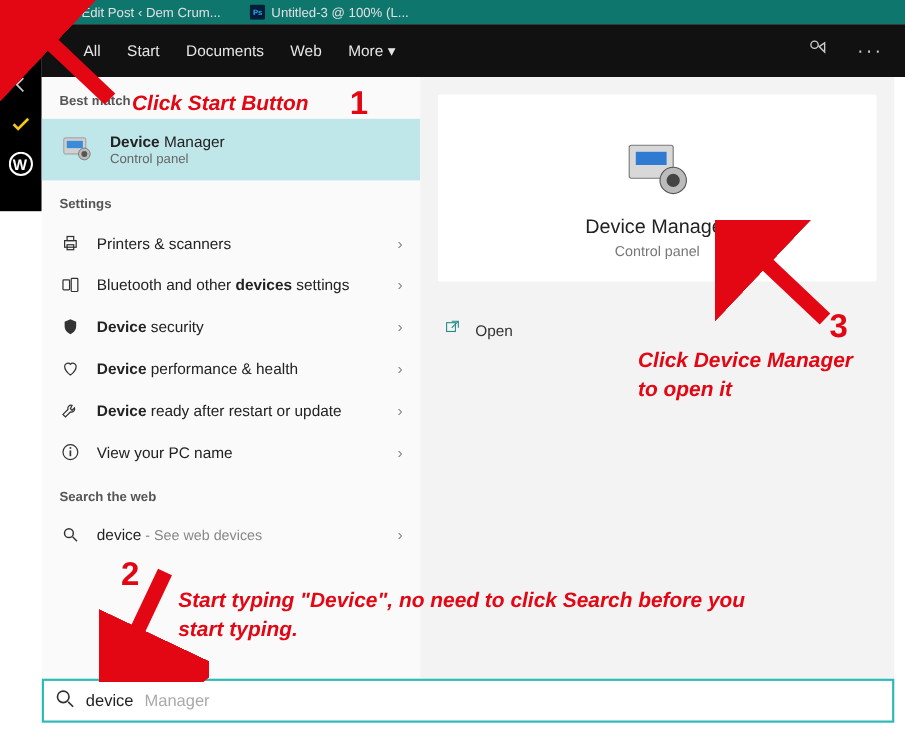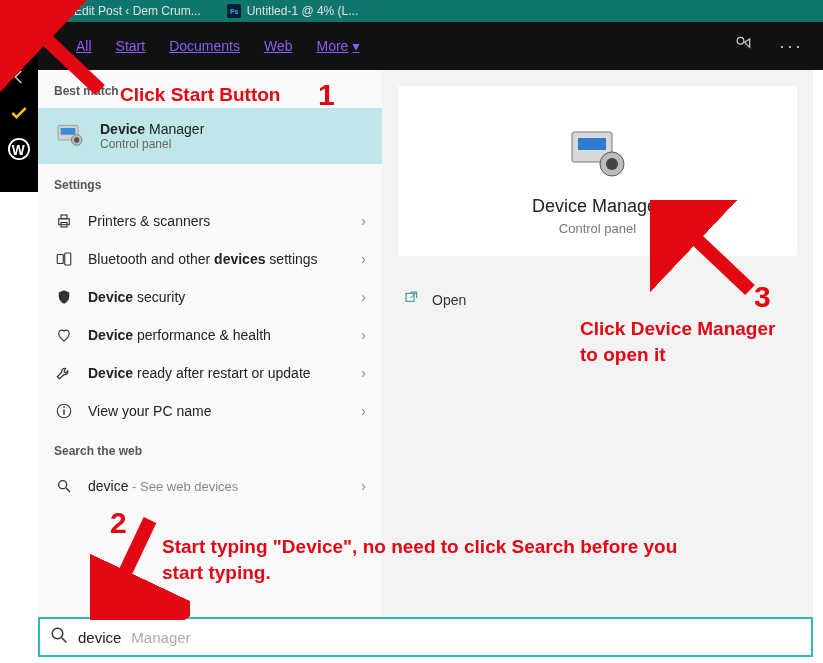--- a/index.html
+++ b/index.html
@@ -10,21 +10,21 @@
   .titlebar .tab { display: flex; align-items: center; gap: 6px; font-size: 12px; color: #e0e0e0; padding: 0 10px; height: 100%; }
   .titlebar .tab-icon { width: 14px; height: 14px; display: inline-flex; align-items: center; justify-content: center; }
   .titlebar .sep { width: 6px; }
 
   
   .osrail { position: absolute; top: 22px; left: 0; width: 38px; height: 170px; background: #000; display: flex; flex-direction: column; align-items: center; gap: 10px; padding-top: 6px; }
   .rail-icon { width: 26px; height: 26px; display: flex; align-items: center; justify-content: center; }
 
   
   .tabbar { position: absolute; top: 22px; left: 38px; right: 0; height: 48px; background: #111; display: flex; align-items: center; padding: 0 20px; gap: 24px; }
-  .tabbar .tab-btn { color: #8b5cf6; font-size: 14px; cursor: pointer; display: flex; align-items: center; gap: 4px; text-decoration: underline; }
+  .tabbar .tab-btn { color: #e5e5e5; font-size: 14px; cursor: pointer; display: flex; align-items: center; gap: 4px; }
   .tabbar .spacer { flex: 1; }
   .tabbar .ricon { color: #ccc; cursor: pointer; width: 24px; text-align: center; }
 
   
   .panel { position: absolute; top: 70px; left: 38px; right: 10px; bottom: 46px; background: #fff; display: flex; }
   .left { width: 344px; background: #fafafa; display: flex; flex-direction: column; }
   .right { flex: 1; background: #f3f3f3; padding: 16px; }
 
   .section-header { font-size: 12px; font-weight: 600; color: #555; padding: 14px 16px 10px; }
 
@@ -50,21 +50,21 @@
   .open-row { display: flex; align-items: center; gap: 12px; padding: 10px 6px; cursor: pointer; font-size: 14px; color: #333; }
   .open-row .oicon { color: #2a8; }
 
   
   .searchbar { position: absolute; left: 38px; right: 10px; bottom: 6px; height: 40px; border: 2px solid #2dbab8; background: #fff; display: flex; align-items: center; padding: 0 10px; gap: 10px; }
   .searchbar .sicon { color: #333; }
   .searchbar .styped { font-size: 15px; color: #222; }
   .searchbar .shint { font-size: 15px; color: #aaa; }
 
   
-  .anno { position: absolute; font-family: "Segoe UI", Arial, sans-serif; font-weight: 700; font-size: 19px; color: #e30613; pointer-events: none; white-space: pre; }
+  .anno { position: absolute; font-family: "Segoe UI", Arial, sans-serif; font-weight: 700; font-size: 19px; color: #e30613; pointer-events: none; white-space: pre; font-style: italic; }
   .anno-num { font-size: 30px; font-weight: 800; color: #e30613; position: absolute; pointer-events: none; }
   svg.arrow { position: absolute; pointer-events: none; }
 </style>
 </head>
 <body>
 
 <div class="titlebar">
   <span style="width:44px"></span>
   <div class="tab">
     <span class="tab-icon">
@@ -75,21 +75,21 @@
     <span>Edit Post ‹ Dem Crum...</span>
   </div>
   <div class="sep"></div>
   <div class="tab">
     <span class="tab-icon">
       <svg viewBox="0 0 24 24" width="14" height="14">
           <rect width="24" height="24" rx="3" fill="#001e36"></rect>
           <text x="5" y="17" font-size="12" fill="#31a8ff" font-weight="700">Ps</text>
         </svg>
     </span>
-    <span>Untitled-1 @ 4% (L...</span>
+    <span>Untitled-3 @ 100% (L...</span>
   </div>
 </div>
 
 <div class="osrail">
   <div class="rail-icon">
       <svg width="22" height="22">
         <rect width="22" height="22" rx="2" fill="#0078d4"></rect>
         <text x="4" y="16" font-size="12" fill="#fff" font-weight="700">O</text>
       </svg>
     </div>

